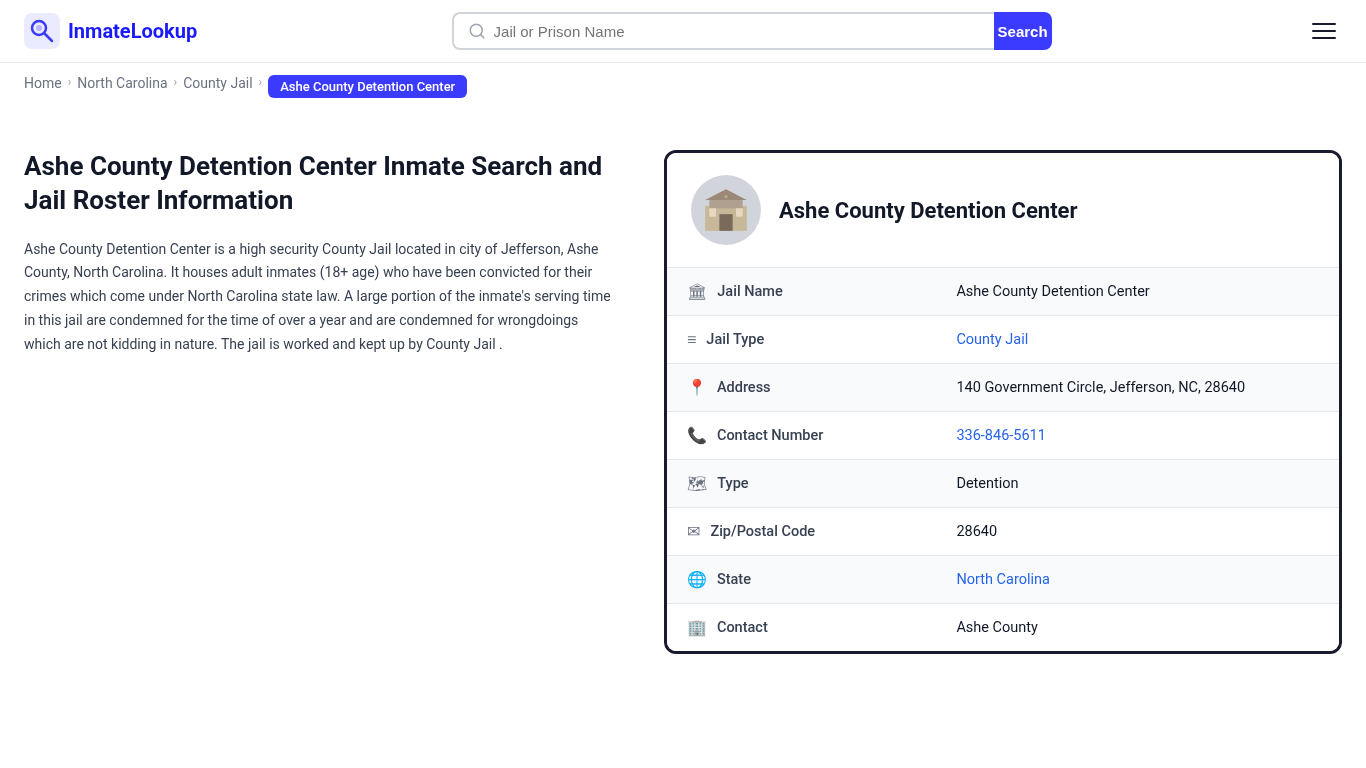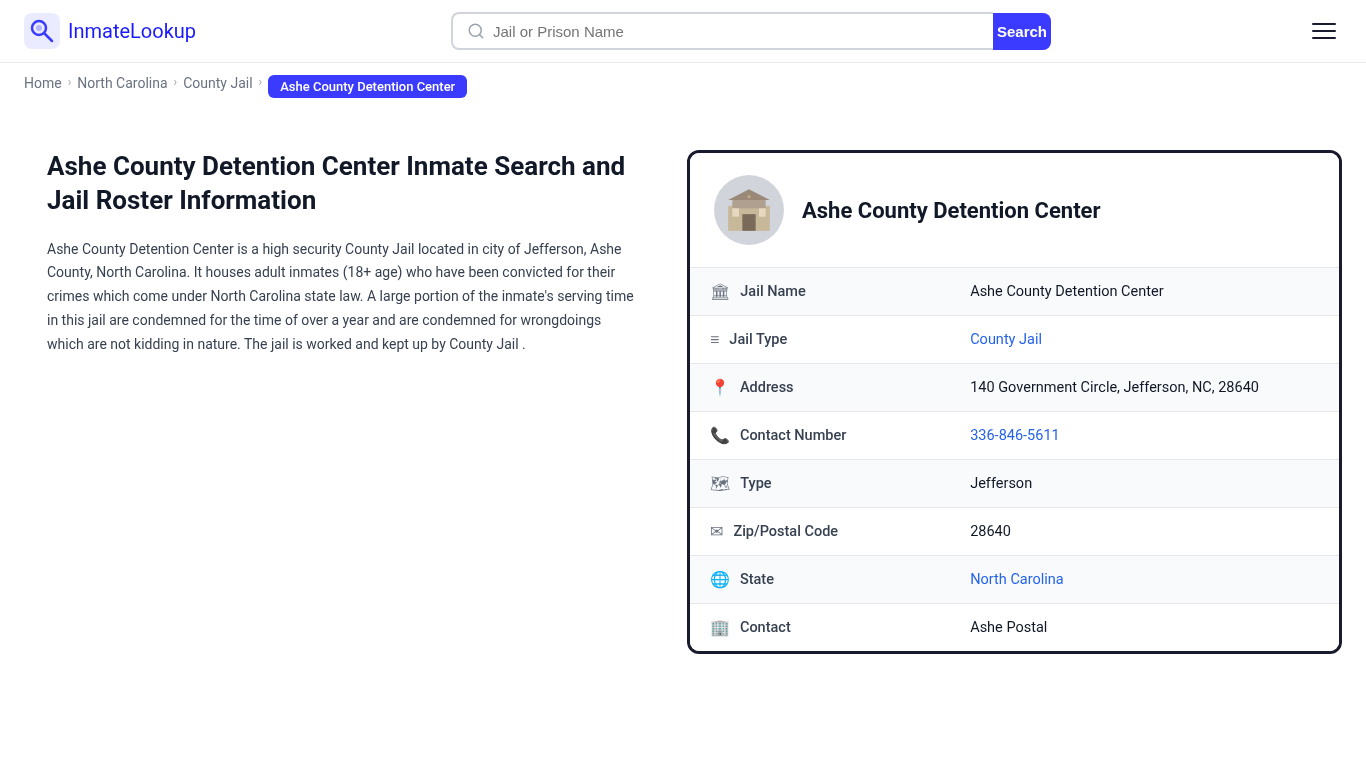--- a/index.html
+++ b/index.html
@@ -22,27 +22,26 @@
       align-items: center;
       gap: 8px;
       cursor: pointer;
     }
     .logo-icon {
       width: 36px;
       height: 36px;
     }
     .logo-text {
       font-size: 20px;
-      font-weight: 400;
+      font-weight: 700;
       color: #1a1aff;
     }
 
     .search-bar {
       display: flex;
-      align-items: center;
       flex: 1;
       max-width: 600px;
       margin: 0 40px;
     }
     .search-input-wrapper {
       display: flex;
       align-items: center;
       border: 2px solid #d1d5db;
       border-right: none;
       border-radius: 8px 0 0 8px;
@@ -120,21 +119,20 @@
       padding: 40px 24px 40px 24px;
       max-width: 1366px;
       margin: 0 auto;
     }
 
     
     .left-col {
       flex: 0 0 640px;
       max-width: 640px;
       padding-right: 52px;
-      margin-left: 23px;
     }
     .page-title {
       font-size: 26px;
       font-weight: 700;
       color: #111827;
       line-height: 1.3;
       margin-bottom: 20px;
     }
     .description {
       font-size: 14px;
@@ -326,21 +324,21 @@
               </td>
               <td class="value-cell"><a href="tel:336-846-5611">336-846-5611</a></td>
             </tr>
             <tr>
               <td>
                 <div class="label-cell">
                   <span class="row-icon">🗺</span>
                   <span>Type</span>
                 </div>
               </td>
-              <td class="value-cell">Jefferson</td>
+              <td class="value-cell">Detention</td>
             </tr>
             <tr>
               <td>
                 <div class="label-cell">
                   <span class="row-icon">✉</span>
                   <span>Zip/Postal Code</span>
                 </div>
               </td>
               <td class="value-cell">28640</td>
             </tr>
@@ -353,19 +351,19 @@
               </td>
               <td class="value-cell"><a href="#">North Carolina</a></td>
             </tr>
             <tr>
               <td>
                 <div class="label-cell">
                   <span class="row-icon">🏢</span>
                   <span>Contact</span>
                 </div>
               </td>
-              <td class="value-cell">Ashe Postal</td>
+              <td class="value-cell">Ashe County</td>
             </tr>
           </tbody>
       </table>
     </div>
   </div>
 </div>
 
 </body></html>

